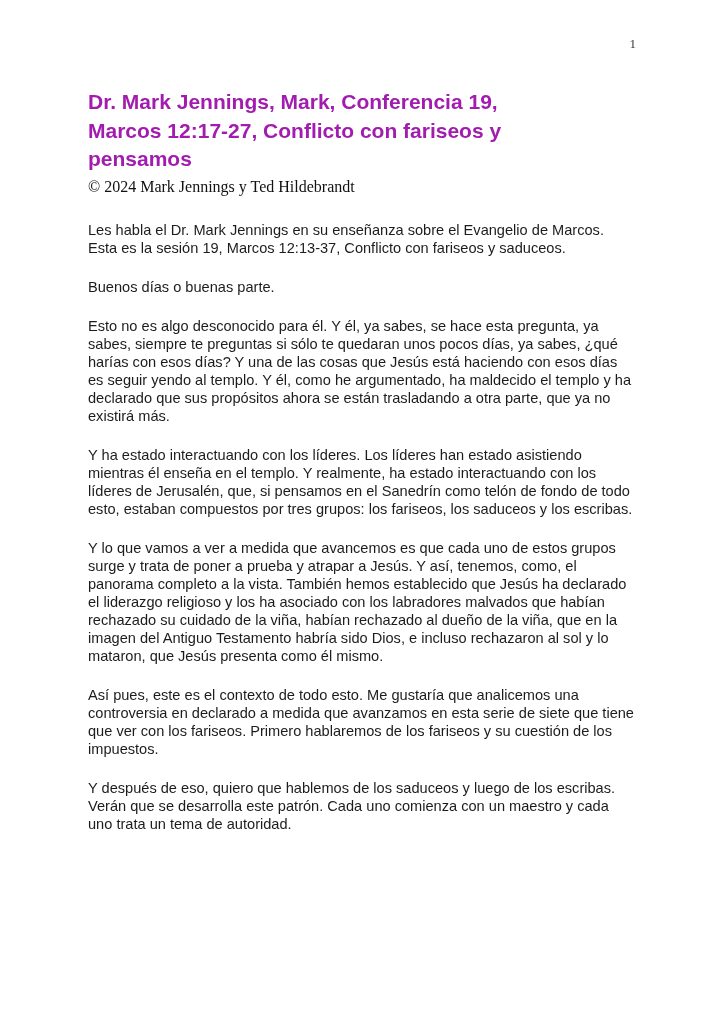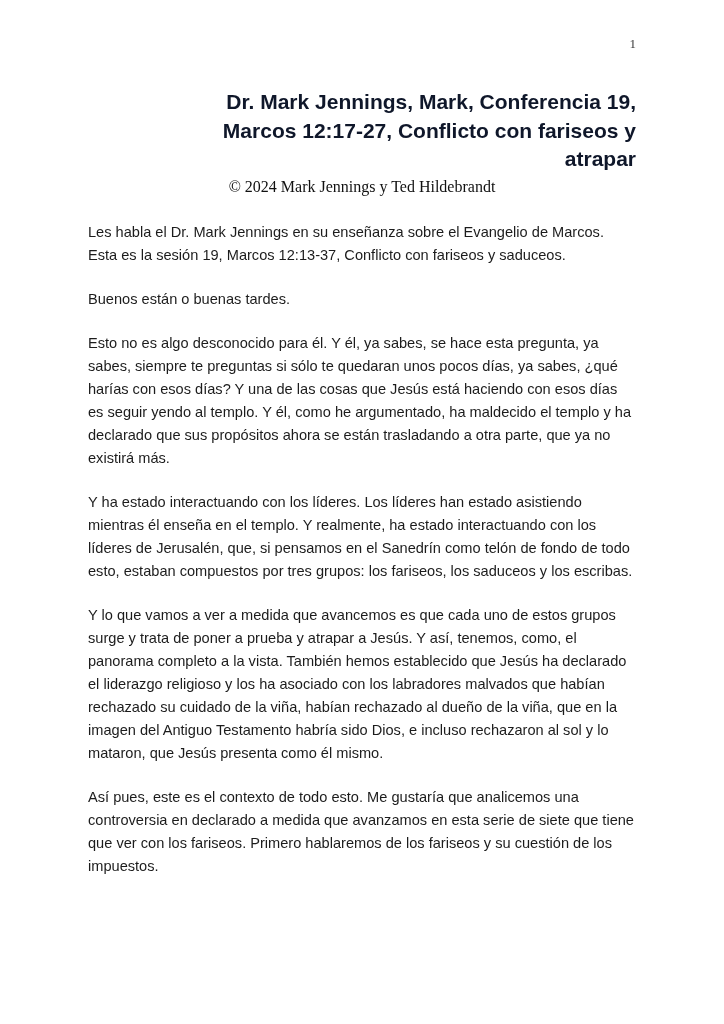--- a/index.html
+++ b/index.html
@@ -22,66 +22,67 @@
   .page-number {
     position: absolute;
     top: 36px;
     right: 88px;
     font-family: "Liberation Serif", serif;
     font-size: 13px;
     color: #3a3a3a;
   }
   .doc-title {
     margin: 88px 0 0 0;
-    text-align: right;
+    text-align: left;
     font-family: "Liberation Sans", sans-serif;
     font-weight: bold;
     font-size: 21px;
     line-height: 28.5px;
-    color: #0f172a;
+    color: #a21caf;
   }
   .doc-title .title-line {
     display: block;
   }
   .copyright {
     margin-top: 3px;
-    text-align: center;
+    text-align: left;
     font-family: "Liberation Serif", serif;
     font-size: 16px;
     line-height: 20px;
     color: #111111;
   }
   .doc-body {
     margin-top: 24px;
   }
   .doc-body p {
     margin: 0 0 21px 0;
     font-size: 14.6px;
-    line-height: 23px;
+    line-height: 18px;
     color: #1c1c1c;
     text-align: left;
   }
 </style>
 </head>
 <body>
 
 <div class="page">
 
   <span class="page-number">1</span>
 
   <h1 class="doc-title">
     <span class="title-line">Dr. Mark Jennings, Mark, Conferencia 19,</span>
     <span class="title-line">Marcos 12:17-27, Conflicto con fariseos y</span>
-    <span class="title-line">atrapar</span>
+    <span class="title-line">pensamos</span>
   </h1>
 
   <div class="copyright">© 2024 Mark Jennings y Ted Hildebrandt</div>
 
   <section class="doc-body">
     <p>Les habla el Dr. Mark Jennings en su enseñanza sobre el Evangelio de Marcos. Esta es la sesión 19, Marcos 12:13-37, Conflicto con fariseos y saduceos.</p>
-    <p>Buenos están o buenas tardes.</p>
+    <p>Buenos días o buenas parte.</p>
     <p>Esto no es algo desconocido para él. Y él, ya sabes, se hace esta pregunta, ya sabes, siempre te preguntas si sólo te quedaran unos pocos días, ya sabes, ¿qué harías con esos días? Y una de las cosas que Jesús está haciendo con esos días es seguir yendo al templo. Y él, como he argumentado, ha maldecido el templo y ha declarado que sus propósitos ahora se están trasladando a otra parte, que ya no existirá más.</p>
     <p>Y ha estado interactuando con los líderes. Los líderes han estado asistiendo mientras él enseña en el templo. Y realmente, ha estado interactuando con los líderes de Jerusalén, que, si pensamos en el Sanedrín como telón de fondo de todo esto, estaban compuestos por tres grupos: los fariseos, los saduceos y los escribas.</p>
     <p>Y lo que vamos a ver a medida que avancemos es que cada uno de estos grupos surge y trata de poner a prueba y atrapar a Jesús. Y así, tenemos, como, el panorama completo a la vista. También hemos establecido que Jesús ha declarado el liderazgo religioso y los ha asociado con los labradores malvados que habían rechazado su cuidado de la viña, habían rechazado al dueño de la viña, que en la imagen del Antiguo Testamento habría sido Dios, e incluso rechazaron al sol y lo mataron, que Jesús presenta como él mismo.</p>
     <p>Así pues, este es el contexto de todo esto. Me gustaría que analicemos una controversia en declarado a medida que avanzamos en esta serie de siete que tiene que ver con los fariseos. Primero hablaremos de los fariseos y su cuestión de los impuestos.</p>
+    <p>Y después de eso, quiero que hablemos de los saduceos y luego de los escribas. Verán que se desarrolla este patrón. Cada uno comienza con un maestro y cada uno trata un tema de autoridad.</p>
   </section>
 
 </div>
 
 </body></html>

